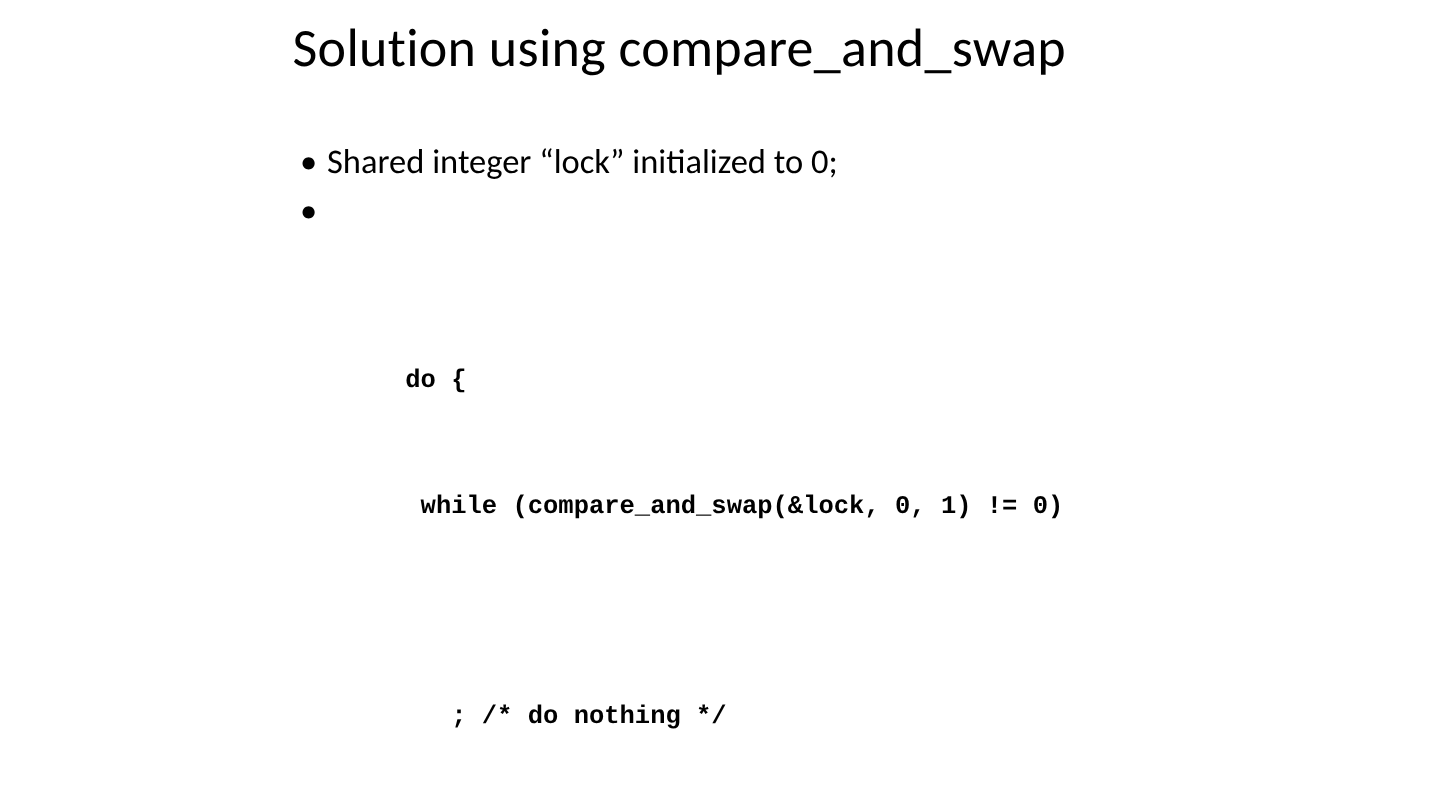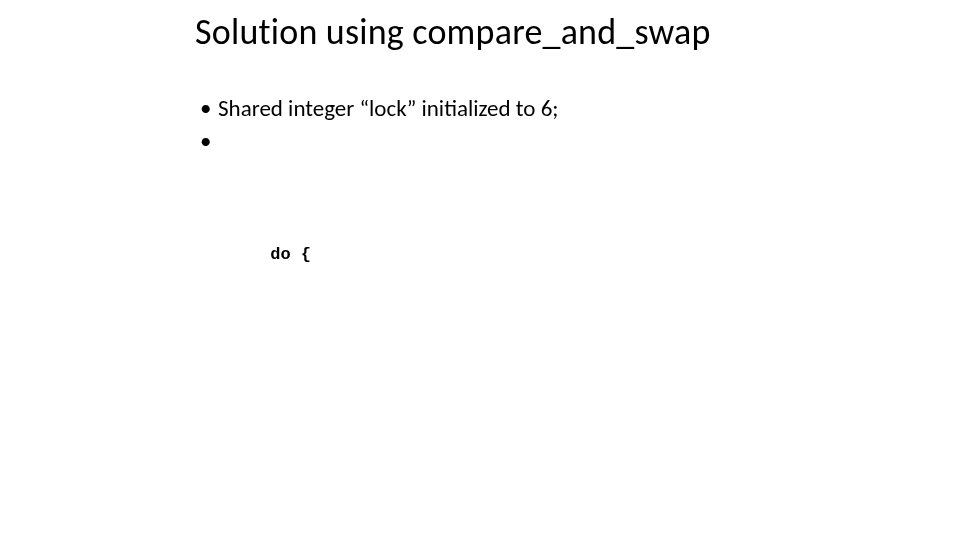--- a/index.html
+++ b/index.html
@@ -54,30 +54,32 @@
 </head>
 <body>
 
 <div class="slide">
 
   <div class="title">Solution using compare_and_swap</div>
 
   <div class="bullets">
     <div class="row">
       <span class="dot">•</span>
-      <span>Shared integer “lock” initialized to 6;</span>
+      <span>Shared integer “lock” initialized to 0;</span>
     </div>
     <div class="row">
       <span class="dot">•</span>
     </div>
   </div>
 
   <div class="code">
     <div> do {</div>
+    <div>  while (compare_and_swap(&amp;lock, 0, 1) != 0)</div>
     <div></div>
+    <div>    ; /* do nothing */</div>
     <div></div>
     
     <div></div>
     
     <div></div>
     
     <div></div>
     
   </div>
 

